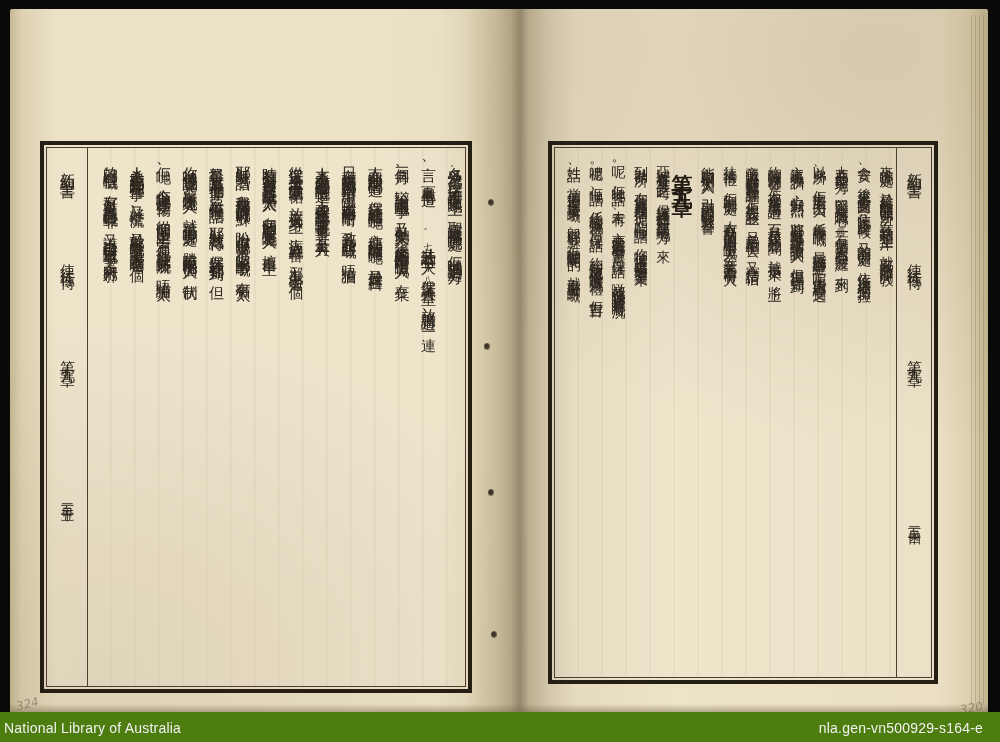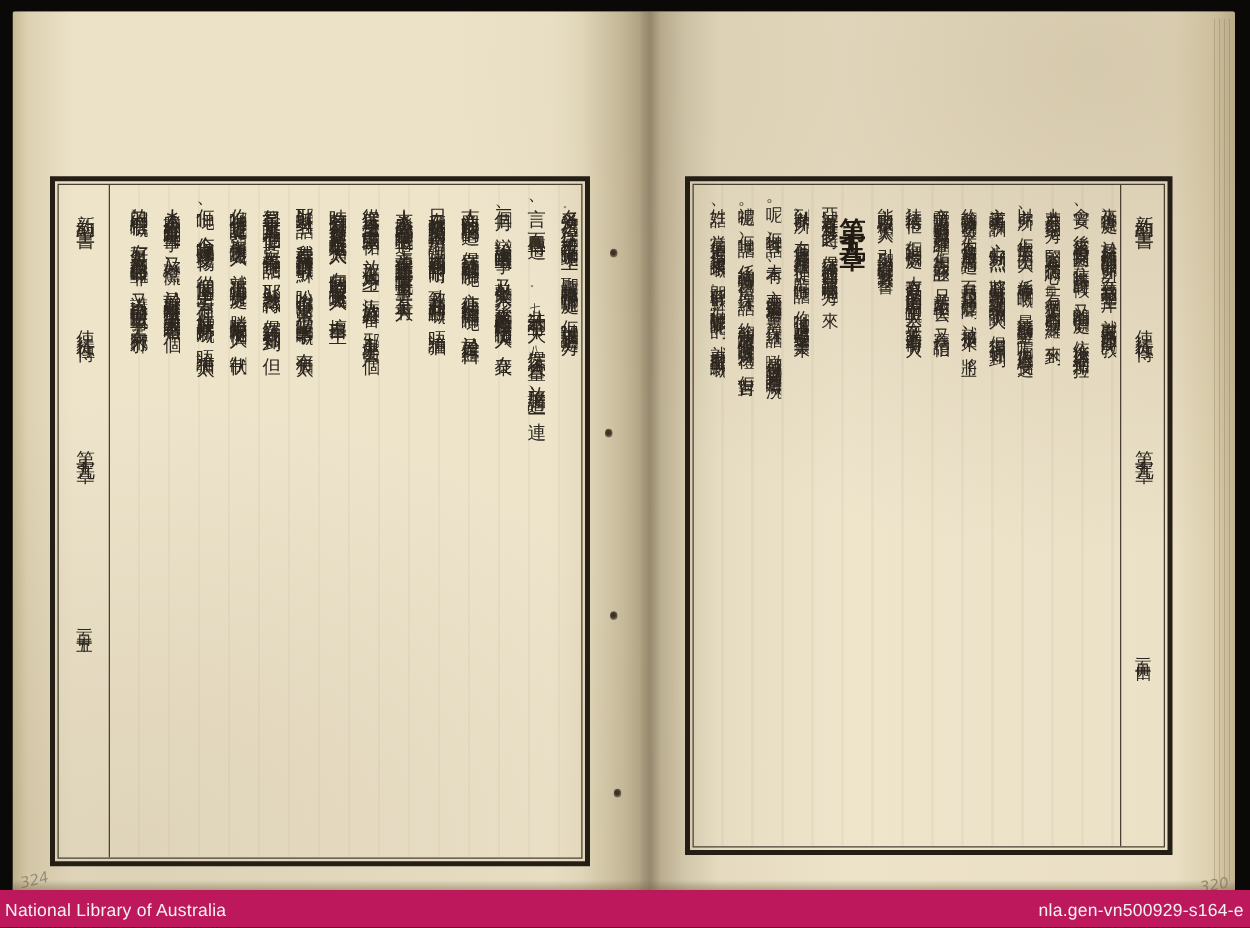--- a/index.html
+++ b/index.html
@@ -44,25 +44,25 @@
       font-size:13px;letter-spacing:2.5px;color:#2c261f;white-space:nowrap;}
   
   .rhead{position:absolute;display:flex;flex-direction:row-reverse;}
   .rhead .vcol{height:auto;width:auto;font-size:13px;letter-spacing:2.5px;color:#43392b;}
   .bleed{position:absolute;display:flex;flex-direction:row-reverse;transform:scaleX(-1);
       filter:blur(.4px);opacity:.15;}
   .bleed .vcol{height:auto;width:auto;font-size:13px;letter-spacing:2px;color:#5c4f3a;}.gap8{gap:8px}.gap9{gap:9px}
   
   .pencil{position:absolute;font-family:"DejaVu Sans",sans-serif;font-style:italic;font-size:12px;
       color:#8d8univ270;color:#8d8270;opacity:.85;}
-  .bar{position:absolute;left:0;top:712px;width:1000px;height:30px;background:#be185d;}
+  .bar{position:absolute;left:0;top:712px;width:1000px;height:30px;background:#4d7c0f;}
   .wm{position:absolute;bottom:6px;font-family:"Liberation Sans","DejaVu Sans",sans-serif;
       font-size:14px;color:#f2f2f2;letter-spacing:.2px;}
   .wm.left{left:4px;}
-  .wm.right{right:5px;}
+  .wm.right{right:17px;}
 </style>
 </head>
 <body>
 
 <div class="stage">
   <div class="paper">
     <div class="fore-edge"></div>
     <div class="gutter"></div>
     <div class="stitch" style="left:478px;top:190px;"></div>
     <div class="stitch" style="left:474px;top:334px;"></div>

